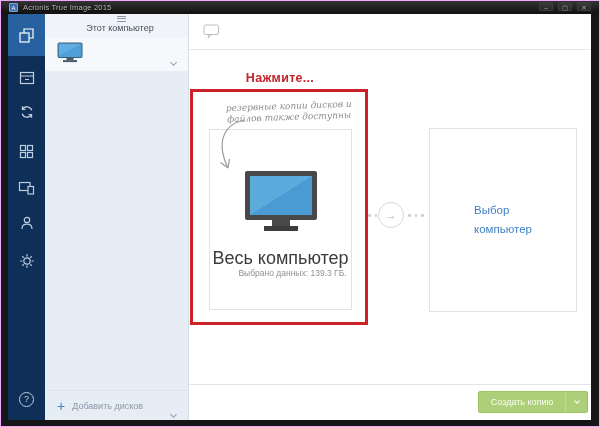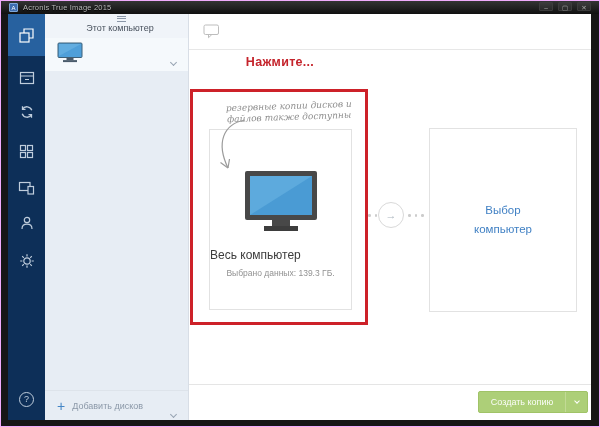--- a/index.html
+++ b/index.html
@@ -40,38 +40,38 @@
                 border-top:1px solid #dde3ea;display:flex;align-items:center;cursor:pointer;}
   .plus{font-size:14px;color:#4486c6;margin-left:12px;font-weight:400;line-height:1;}
   .add-label{font-size:9px;color:#8b98a8;margin-left:7px;}
   .panel-footer .chev-box{position:absolute;right:12px;top:12px;}
   .chev{display:inline-block;width:5px;height:5px;border-right:1.3px solid #97a3b2;
         border-bottom:1.3px solid #97a3b2;transform:rotate(45deg);}
   
   .main{position:relative;flex:1;height:100%;background:#fff;}
   .toolbar-divider{position:absolute;left:0;top:35px;width:100%;height:1px;background:#e7e7e7;}
   .bubble{position:absolute;left:14px;top:10px;}
-  .click-label{position:absolute;left:0;top:41px;width:182px;text-align:center;
+  .click-label{position:absolute;left:0;top:57px;width:182px;text-align:center;
                font-size:12.5px;font-weight:bold;color:#c5242c;letter-spacing:.3px;}
   .red-box{position:absolute;left:1px;top:75px;width:178px;height:236px;
            border:3px solid #cd2129;z-index:2;pointer-events:none;}
   .note{position:absolute;left:22px;right:2px;top:9px;text-align:center;
         font-family:"DejaVu Serif",serif;font-style:italic;font-size:9px;color:#8e8e8e;
         line-height:11px;transform:rotate(-2deg);}
   .curve-arrow{position:absolute;left:20px;top:24px;z-index:3;}
   .card{position:absolute;background:#fff;border:1px solid #e2e2e2;}
   .src-card{left:20px;top:115px;width:143px;height:181px;cursor:pointer;}
   .monitor{position:absolute;left:50%;top:40px;transform:translateX(-50%);}
-  .src-title{position:absolute;left:0;top:118px;width:100%;
-             font-size:12px;color:#3c3c3c;}
-  .src-sub{position:absolute;left:0;top:138px;width:100%;text-align:center;
+  .src-title{position:absolute;left:0;top:118px;width:100%;text-align:center;
+             font-size:18px;color:#3c3c3c;}
+  .src-sub{position:absolute;left:12px;top:138px;width:100%;text-align:center;
            font-size:8.5px;color:#919191;}
   .dst-card{left:240px;top:114px;width:148px;height:184px;display:flex;align-items:center;
             justify-content:center;cursor:pointer;}
-  .dst-text{text-align:center;font-size:11.5px;color:#4181c4;line-height:19px;}
+  .dst-text{font-size:11.5px;color:#4181c4;line-height:19px;}
   .flow-circle{position:absolute;left:189px;top:188px;width:26px;height:26px;border-radius:50%;
                border:1px solid #d9d9d9;display:flex;align-items:center;justify-content:center;
                font-size:11px;color:#a9b4bd;background:#fff;}
   .dots{position:absolute;top:200px;display:flex;gap:4px;}
   .dots i{width:2.5px;height:2.5px;background:#cccccc;border-radius:50%;display:block;}
   .dots-left{left:179px;}
   .dots-right{left:219px;}
   .footer-divider{position:absolute;left:0;top:370px;width:100%;height:1px;background:#e5e5e5;}
   .create-btn{position:absolute;left:289px;top:377px;width:110px;height:22px;display:flex;
               background:#adcf78;border:1px solid #a0c367;border-radius:2px;cursor:pointer;}

